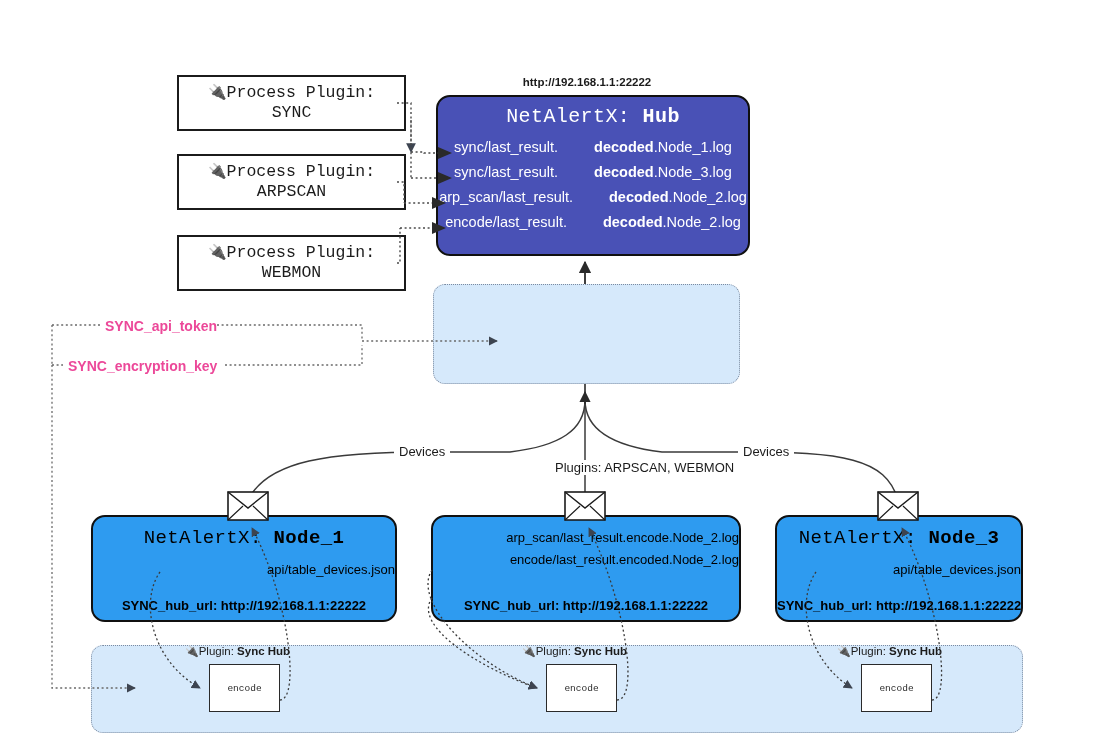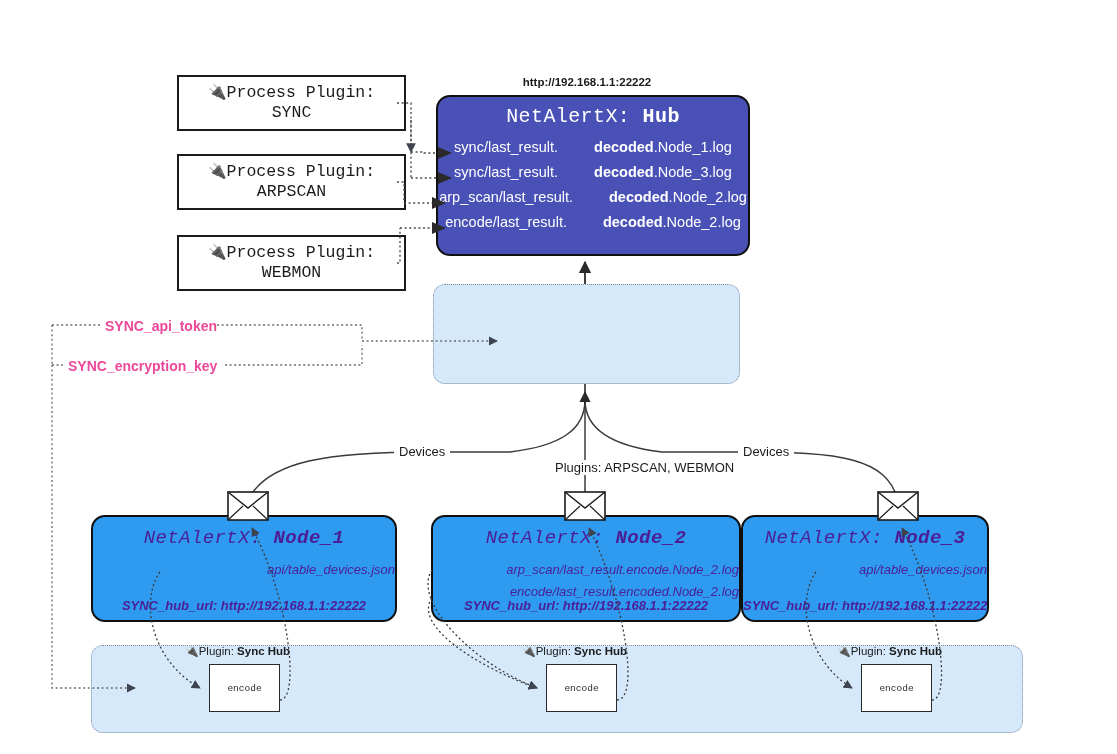--- a/index.html
+++ b/index.html
@@ -116,27 +116,26 @@
   #lbl-dev-left  { left: 394px; top: 444px; }
   #lbl-dev-right { left: 738px; top: 444px; }
   #lbl-plugins   { left: 504px; top: 460px; margin-left: 46px; }
 
   
   .node-box {
     position: absolute; z-index: 20;
     background: #2e9bf0;
     border: 2.5px solid #101010;
     border-radius: 14px;
-    color: #4c1d95;
+    color: #000000;
     height: 107px;
-    font-style: italic;
   }
   #node1 { left: 91px;  top: 515px; width: 306px; }
   #node2 { left: 431px; top: 515px; width: 310px; }
-  #node3 { left: 741px; top: 515px; width: 248px; }
+  #node3 { left: 775px; top: 515px; width: 248px; }
   .node-box .nb-title {
     font-family: "Liberation Mono", monospace;
     font-size: 19px; text-align: center;
     margin-top: 10px; letter-spacing: .4px;
   }
   .node-box .nb-title b { font-weight: 700; }
   .node-box .nb-lines {
     margin-top: 10px; text-align: right;
     font-size: 13px; line-height: 1.68;
     white-space: nowrap;
@@ -245,23 +244,20 @@
     <div class="nb-title">
       <span>NetAlertX:</span> <b>Node_1</b>
     </div>
     <div class="nb-lines">
       <div>api/table_devices.json</div>
     </div>
     <div class="nb-foot">SYNC_hub_url: http://192.168.1.1:22222</div>
   </div>
 
   <div class="node-box" id="node2">
-    <div class="nb-title">
-      <span>NetAlertX:</span> <b>Node_2</b>
-    </div>
     <div class="nb-lines">
       <div>arp_scan/last_result.encode.Node_2.log</div>
       <div>encode/last_result.encoded.Node_2.log</div>
     </div>
     <div class="nb-foot">SYNC_hub_url: http://192.168.1.1:22222</div>
   </div>
 
   <div class="node-box" id="node3">
     <div class="nb-title">
       <span>NetAlertX:</span> <b>Node_3</b>

